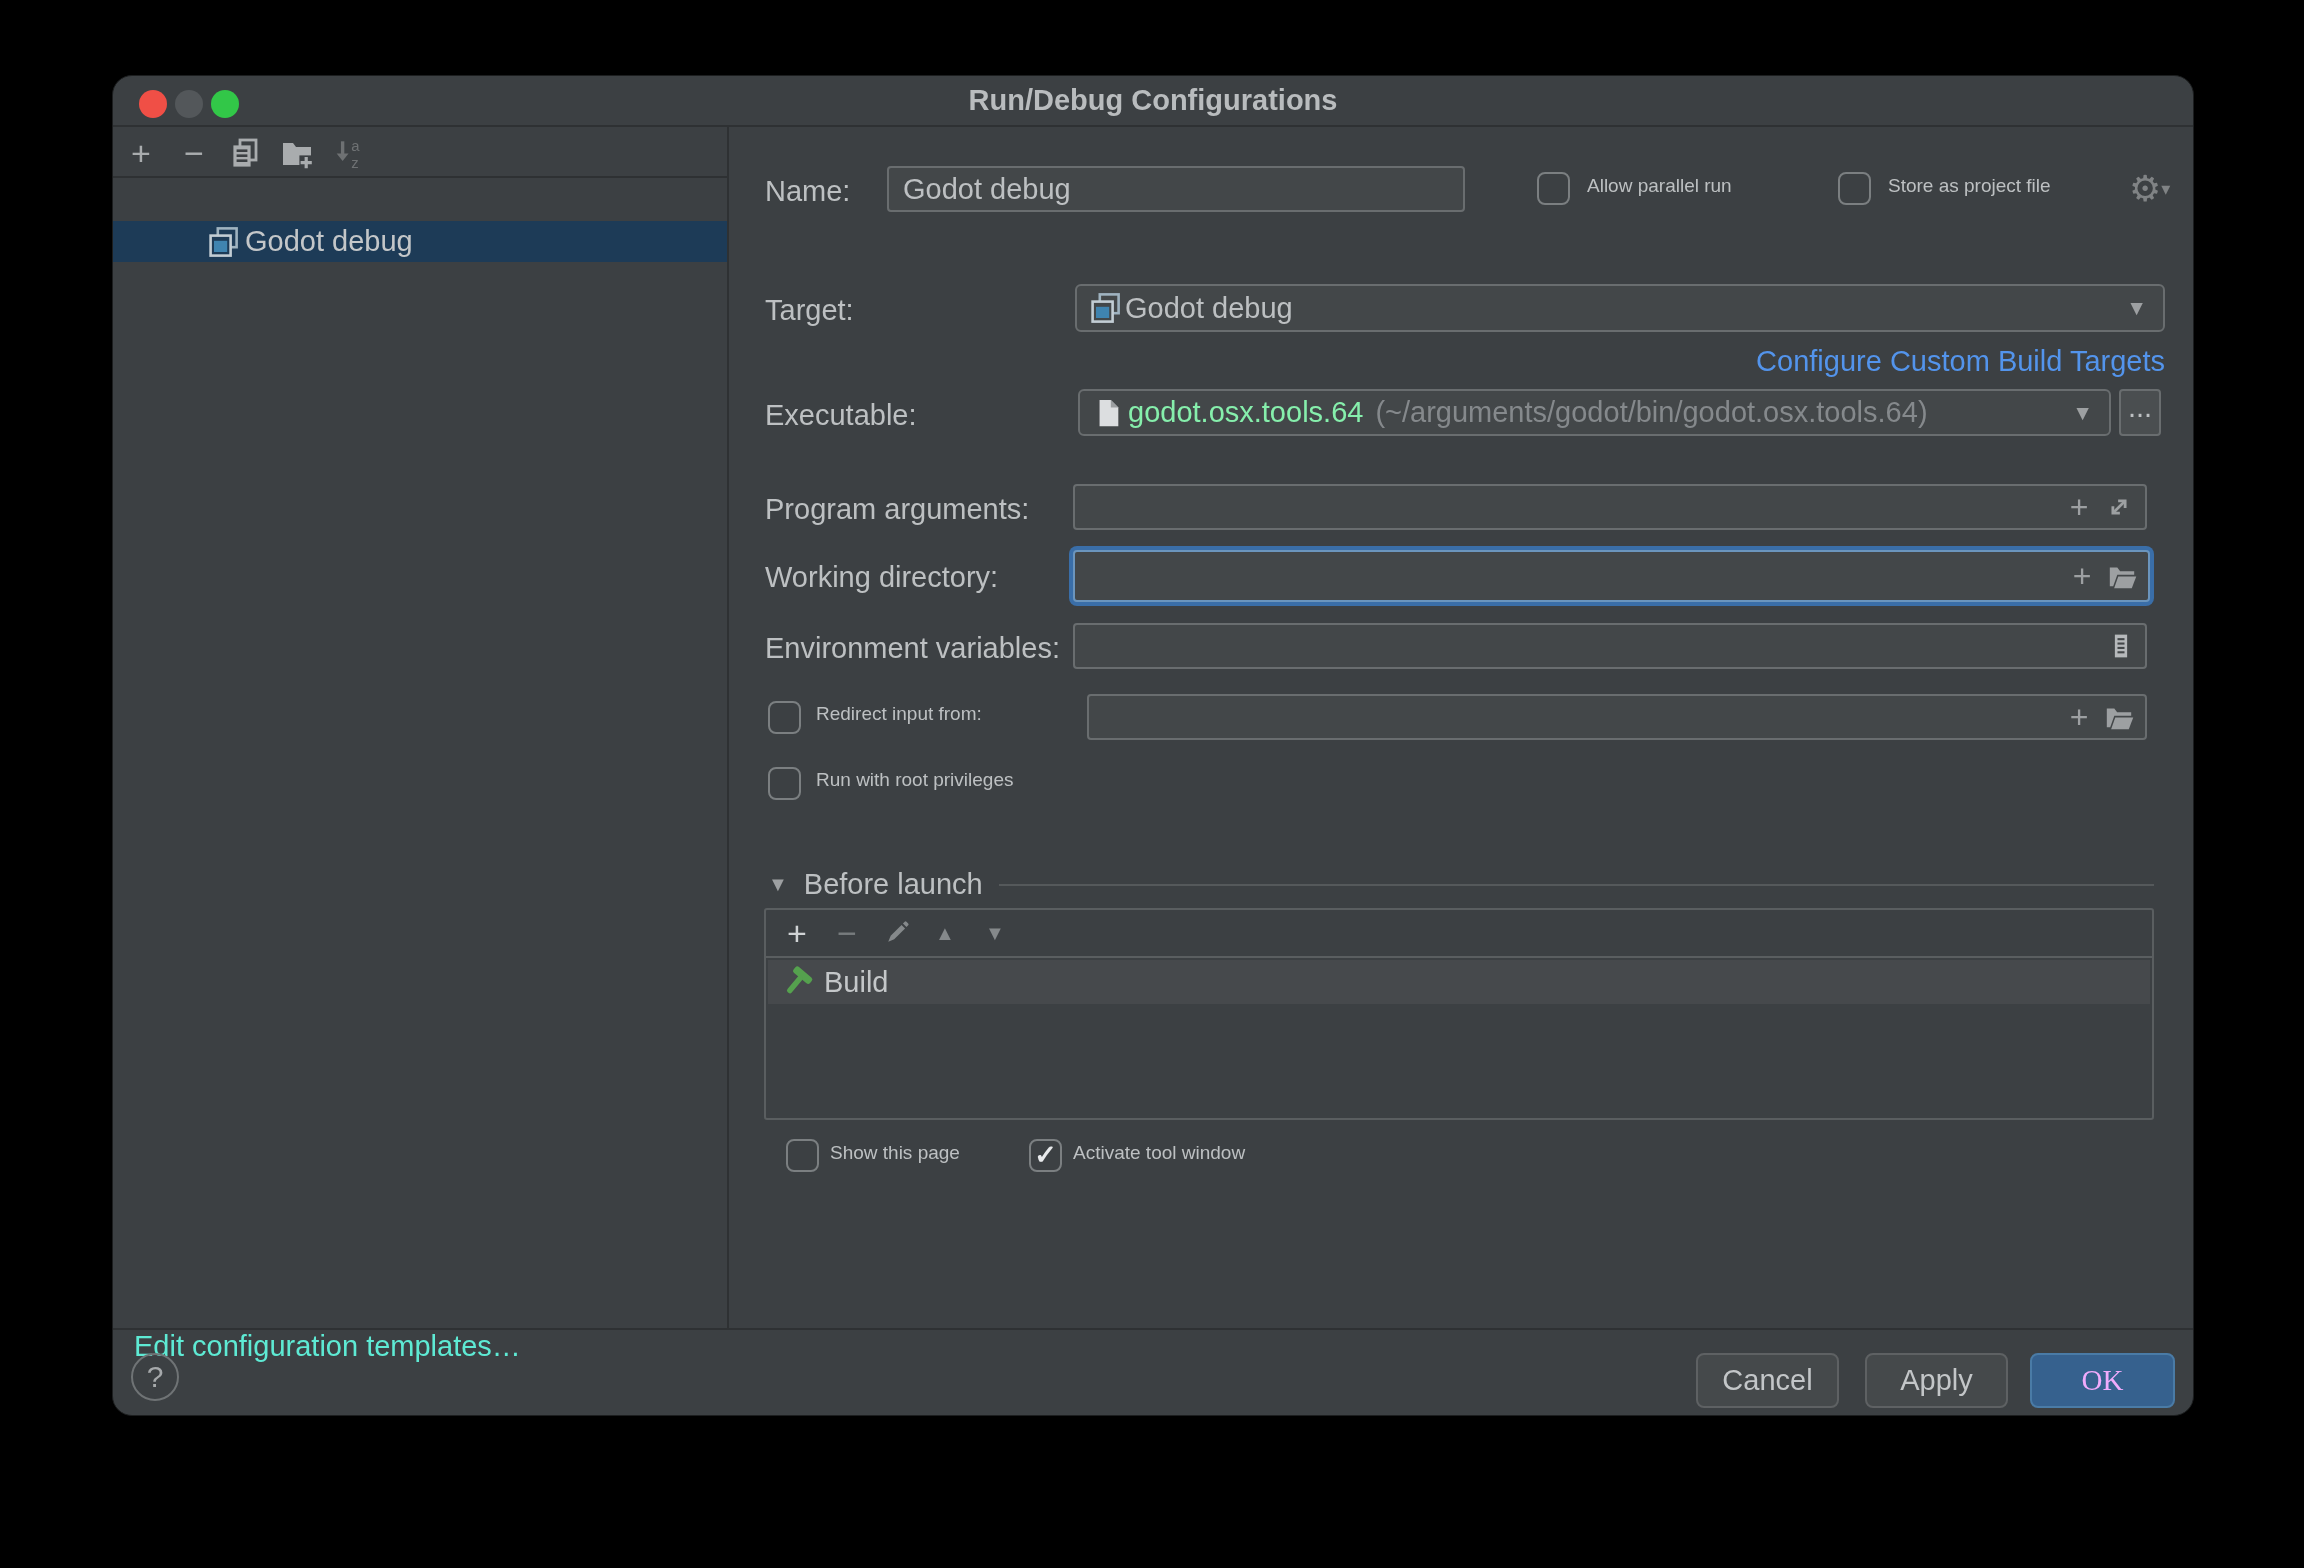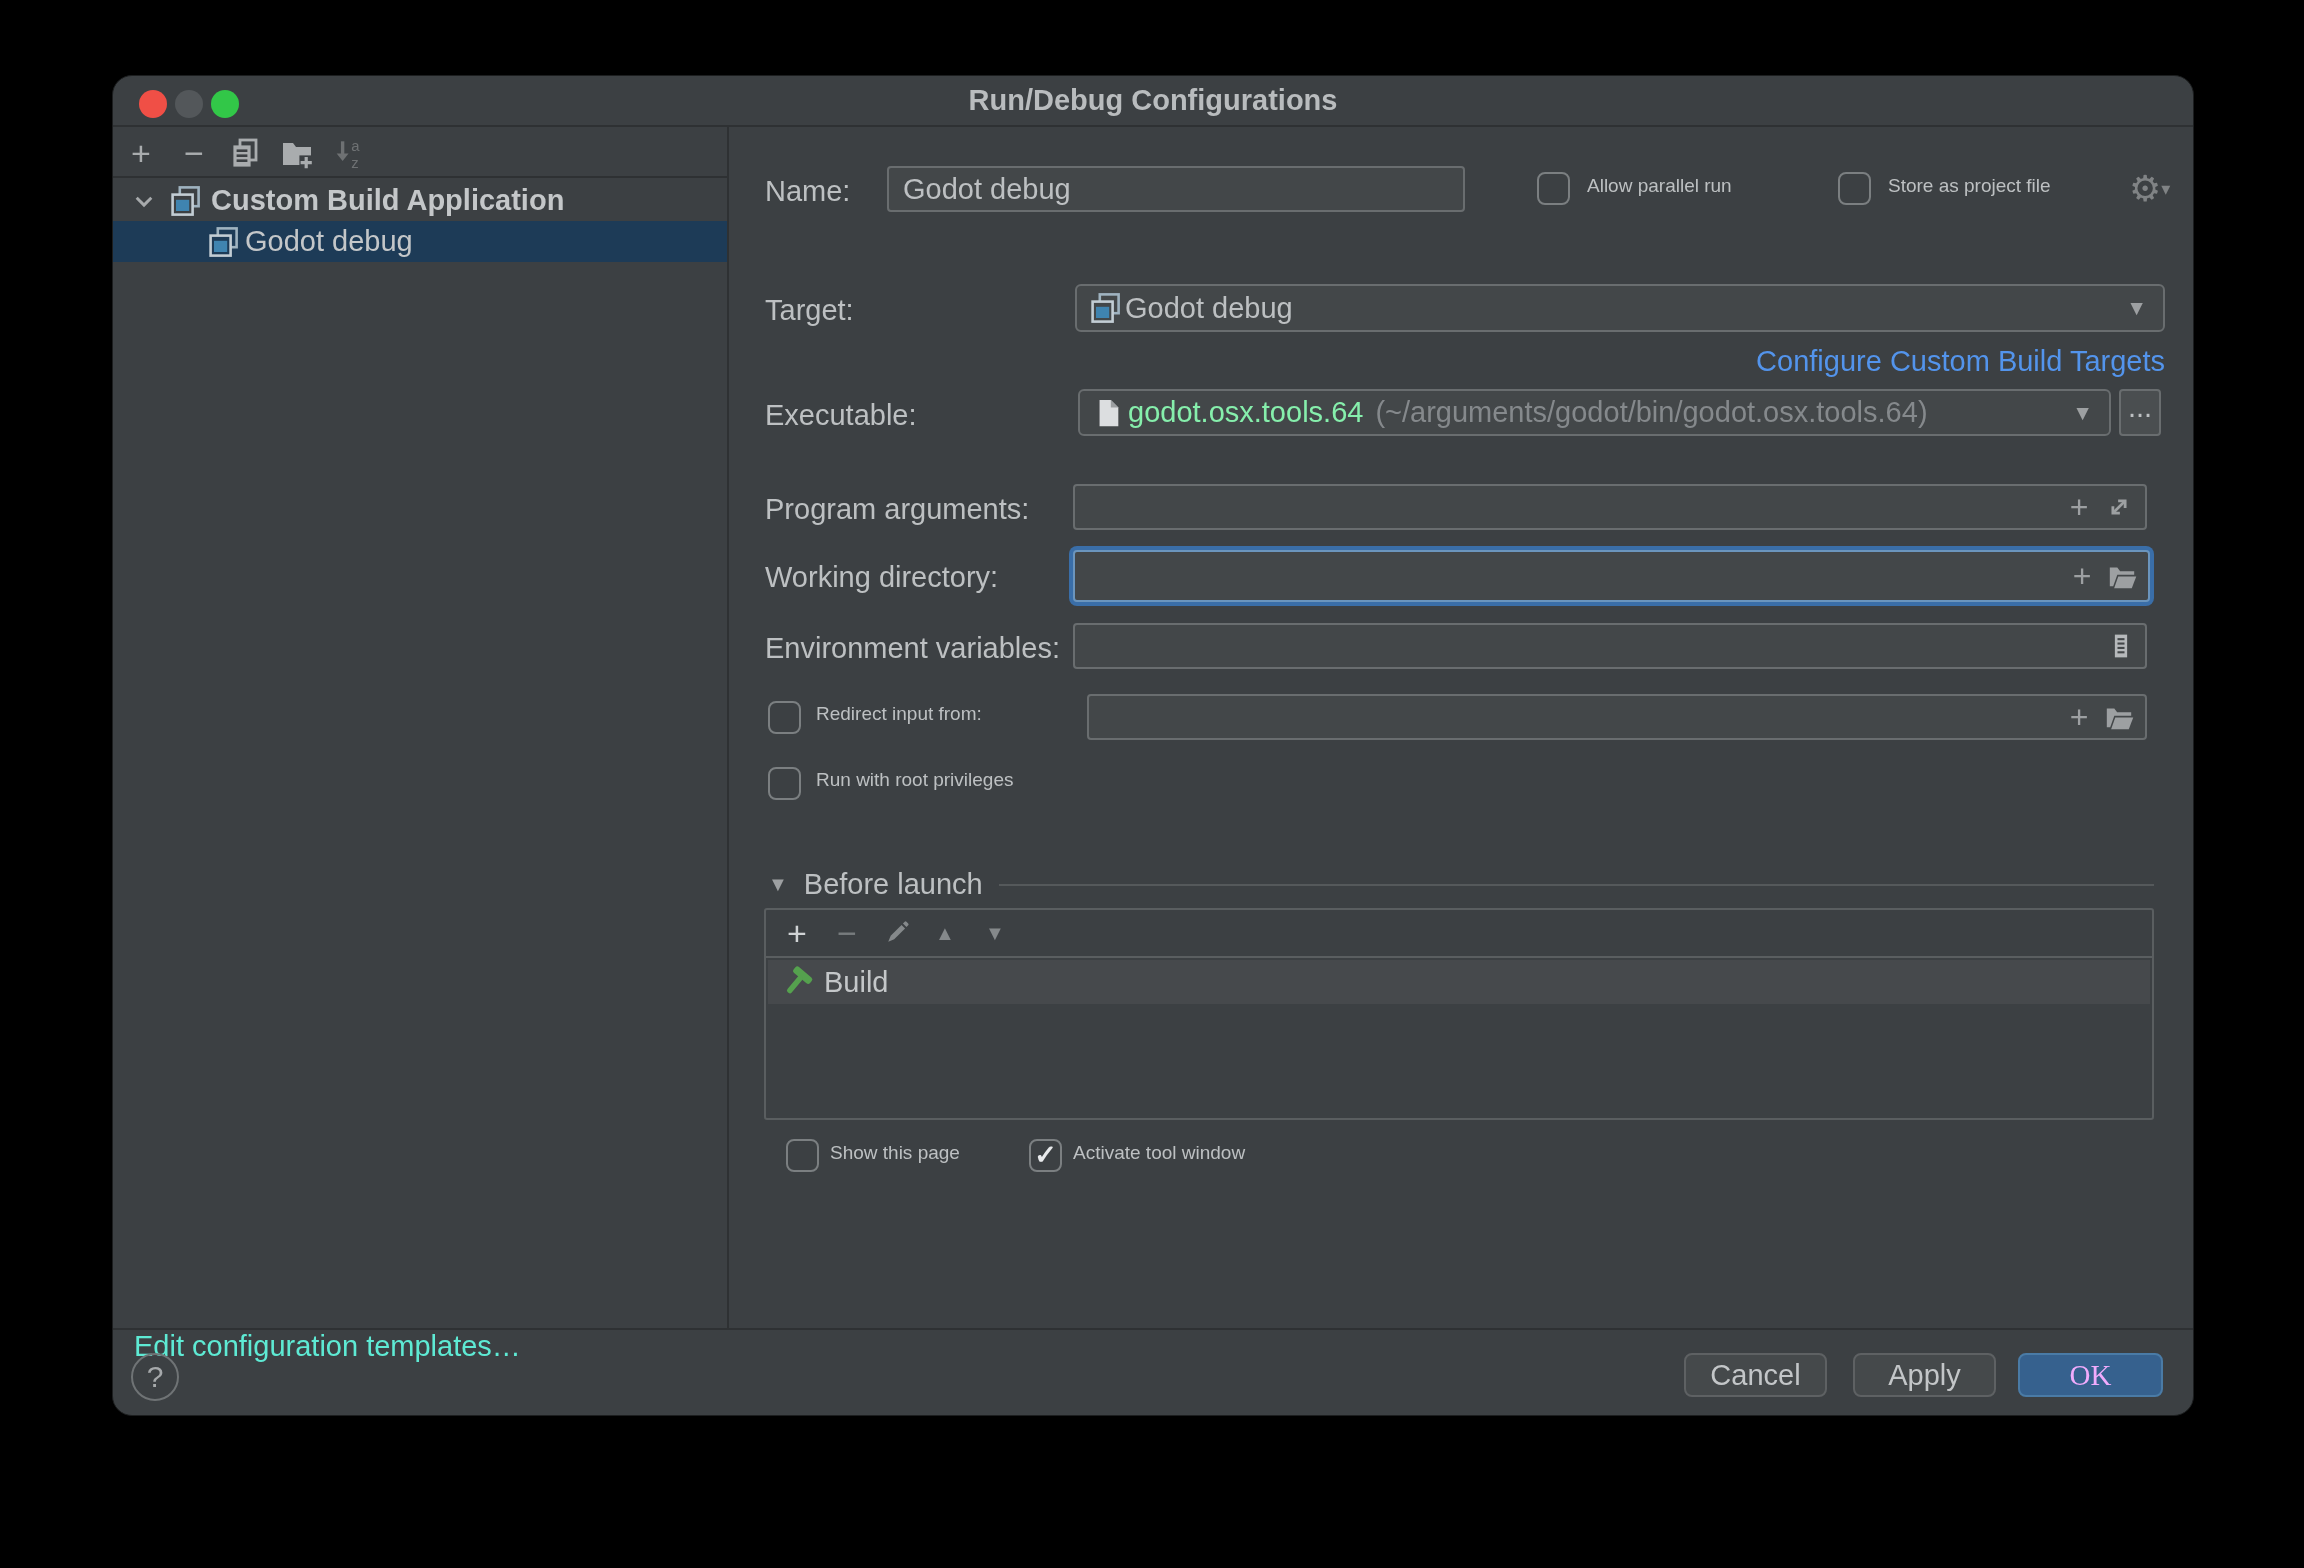--- a/index.html
+++ b/index.html
@@ -38,22 +38,22 @@
   .arrow-dn{color:#9da0a2;font-size:21px;}
   
   #bl-panel{position:absolute;left:651px;top:832px;width:1390px;height:212px;border:2px solid #5a5e60;
             border-radius:3px;box-sizing:border-box;}
   #bl-toolbar{position:absolute;left:0;top:0;width:100%;height:48px;border-bottom:2px solid #5a5e60;box-sizing:border-box;}
   .blico{position:absolute;top:6px;width:34px;height:34px;display:flex;align-items:center;justify-content:center;}
   #build-row{position:absolute;left:2px;top:50px;width:1382px;height:44px;background:#46494c;
              display:flex;align-items:center;}
   
   #footer{position:absolute;left:0;top:1252px;width:100%;height:88px;border-top:2px solid #2e3133;box-sizing:border-box;}
-  .btn{position:absolute;top:23px;height:44px;border-radius:8px;font-size:29px;display:flex;
-       align-items:center;justify-content:center;box-sizing:border-box;}
+  .btn{position:absolute;top:23px;height:55px;border-radius:8px;font-size:29px;display:flex;
+       align-items:center;justify-content:center;box-sizing:border-box;margin-left:12px;}
   .btn-plain{background:#45494b;border:2px solid #5e6163;color:#c3c6c8;}
   .btn-ok{background:#36618e;border:2px solid #4a7ba6;color:#f0abfc;font-family:Liberation Serif, serif;}
   #help{position:absolute;left:18px;top:23px;width:48px;height:48px;border-radius:50%;
         border:2px solid #6f7375;box-sizing:border-box;color:#a6a9ab;font-size:30px;
         display:flex;align-items:center;justify-content:center;}
   svg{display:block;}
 </style>
 </head>
 <body>
 
@@ -89,35 +89,20 @@
       <div class="tbico" style="left:218px;">
         <svg width="34" height="34" viewBox="0 0 16 16">
           <path d="M5 2.5 V10" stroke="#6e7173" stroke-width="1.6" fill="none"></path>
           <path d="M2.2 8.2 L5 11.8 L7.8 8.2" fill="#6e7173"></path>
           <text x="9" y="7" font-size="7" fill="#6e7173" font-family="Liberation Sans,sans-serif">a</text>
           <text x="9" y="15" font-size="7" fill="#6e7173" font-family="Liberation Sans,sans-serif">z</text>
         </svg>
       </div>
     </div>
 
-    <div class="treerow" style="top:53px;">
-      <span style="margin-left:18px;display:flex;">
-        <svg width="26" height="26" viewBox="0 0 16 16">
-            <path d="M3.5 6 L8 10.5 L12.5 6" fill="none" stroke="#a7aaac" stroke-width="1.8"></path>
-          </svg>
-      </span>
-      <span style="margin-left:12px;display:flex;">
-        <svg width="32" height="32" viewBox="0 0 16 16">
-          <rect x="5.4" y="1.2" width="9.4" height="9.4" fill="none" stroke="#9fb3c0" stroke-width="1.3"></rect>
-          <rect x="1.8" y="4.8" width="10" height="10" fill="#3c4043" stroke="#c2cdd4" stroke-width="1.3"></rect>
-          <rect x="3.5" y="7.4" width="6.6" height="5.6" fill="#3f84b0"></rect>
-        </svg>
-      </span>
-      <span class="tree-label" style="margin-left:10px;font-weight:bold;">Custom Build Application</span>
-    </div>
     <div class="treerow" id="row-selected" style="top:94px;">
       <span style="margin-left:94px;display:flex;">
         <svg width="32" height="32" viewBox="0 0 16 16">
           <rect x="5.4" y="1.2" width="9.4" height="9.4" fill="none" stroke="#9fb3c0" stroke-width="1.3"></rect>
           <rect x="1.8" y="4.8" width="10" height="10" fill="#1d3b57" stroke="#c2cdd4" stroke-width="1.3"></rect>
           <rect x="3.5" y="7.4" width="6.6" height="5.6" fill="#3f84b0"></rect>
         </svg>
       </span>
       <span class="tree-label" style="margin-left:6px;">Godot debug</span>
     </div>

